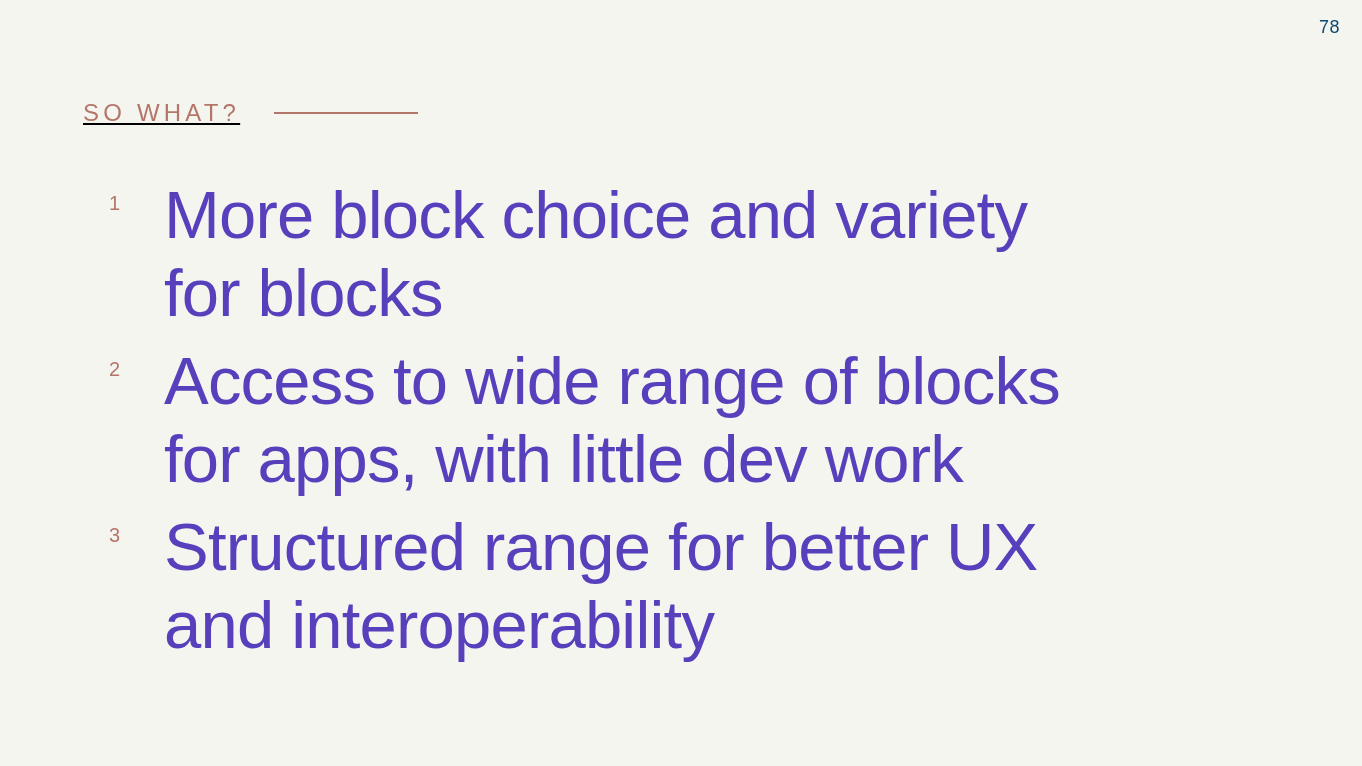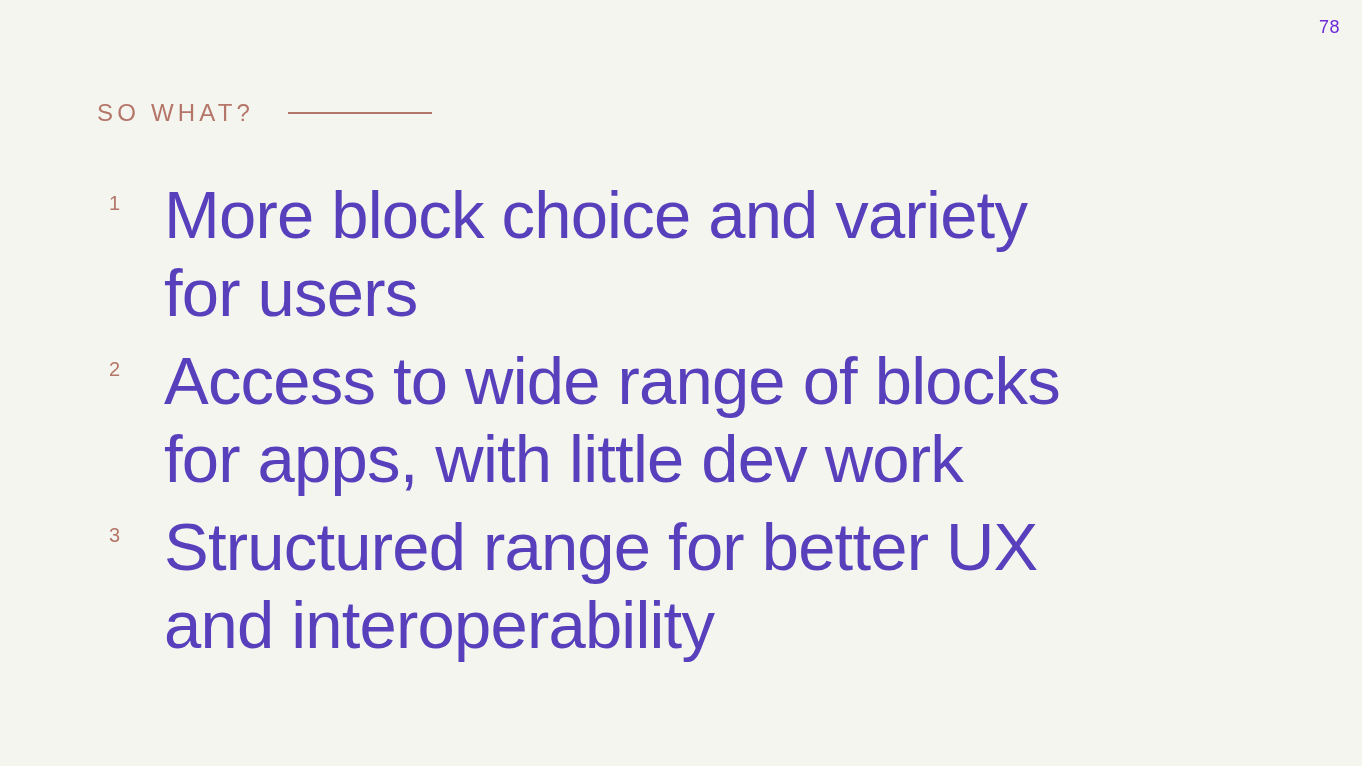--- a/index.html
+++ b/index.html
@@ -24,34 +24,35 @@
     background: #f4f5ef;
   }
 
   
   .page-number {
     position: absolute;
     top: 18px;
     right: 22px;
     font-size: 18px;
     font-weight: 400;
-    color: #6d28d9;
+    color: #0c4a6e;
     letter-spacing: 0.5px;
     line-height: 1;
   }
 
   
   .eyebrow-row {
     position: absolute;
     top: 93px;
-    left: 97px;
+    left: 83px;
     display: flex;
     align-items: center;
     gap: 34px;
     height: 40px;
+    text-decoration: underline;
   }
 
   .eyebrow-label {
     font-size: 24px;
     font-weight: 400;
     letter-spacing: 4.2px;
     color: #b5766a;
     line-height: 1;
     white-space: nowrap;
   }
@@ -112,21 +113,21 @@
   <div class="eyebrow-row">
     <div class="eyebrow-label">SO WHAT?</div>
     <div class="eyebrow-rule"></div>
   </div>
 
   <div class="points">
 
     <div class="point">
       <div class="point-number">1</div>
       <div class="point-text">More block choice and variety
-for users</div>
+for blocks</div>
     </div>
 
     <div class="point">
       <div class="point-number">2</div>
       <div class="point-text">Access to wide range of blocks
 for apps, with little dev work</div>
     </div>
 
     <div class="point">
       <div class="point-number">3</div>

